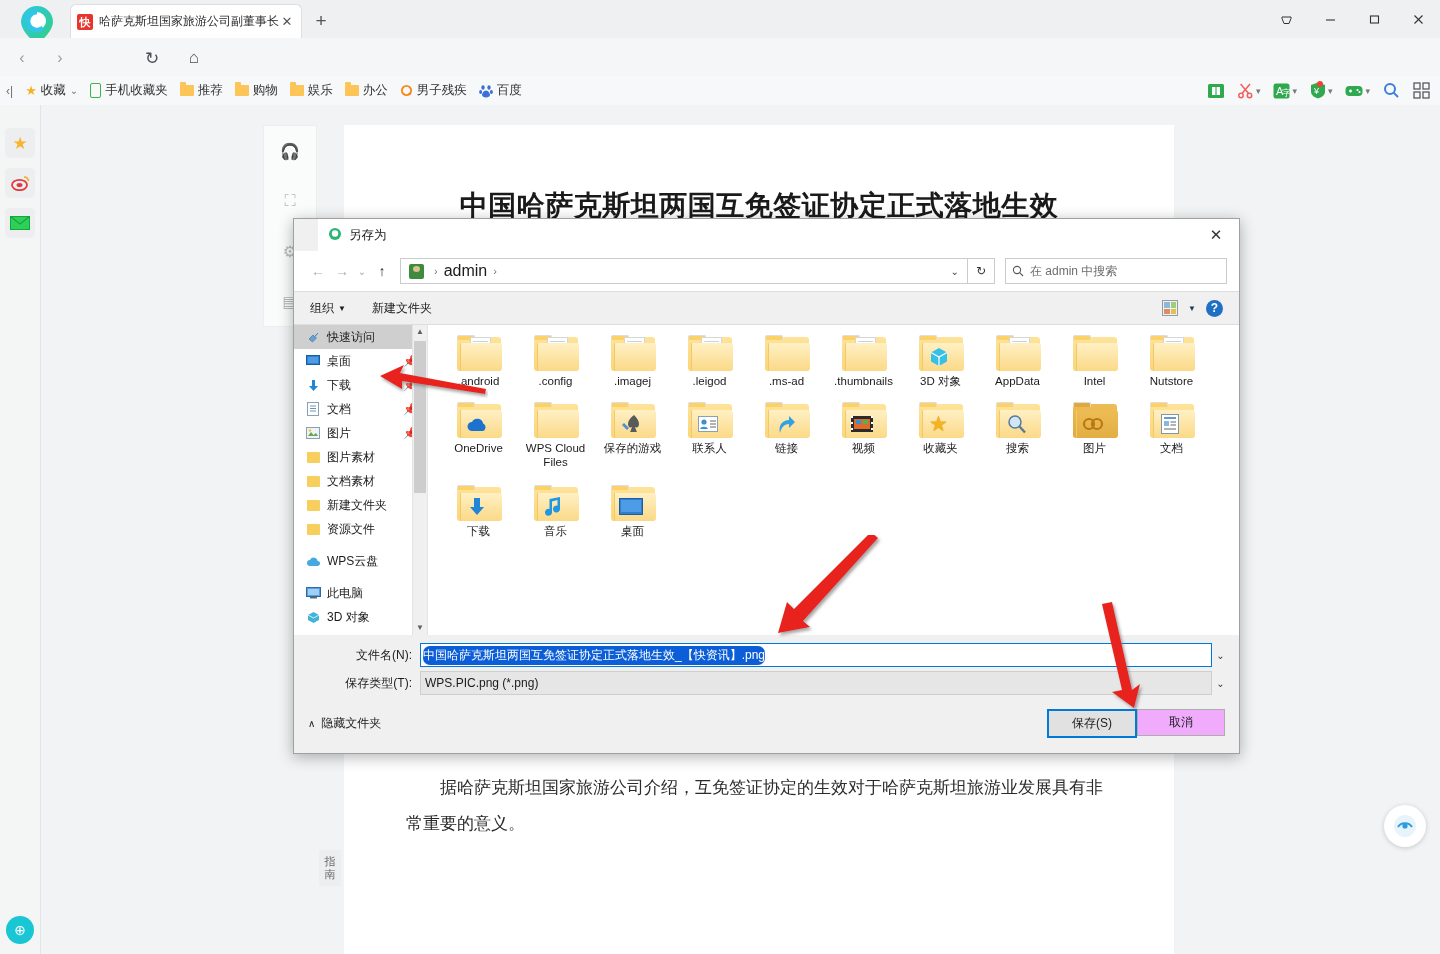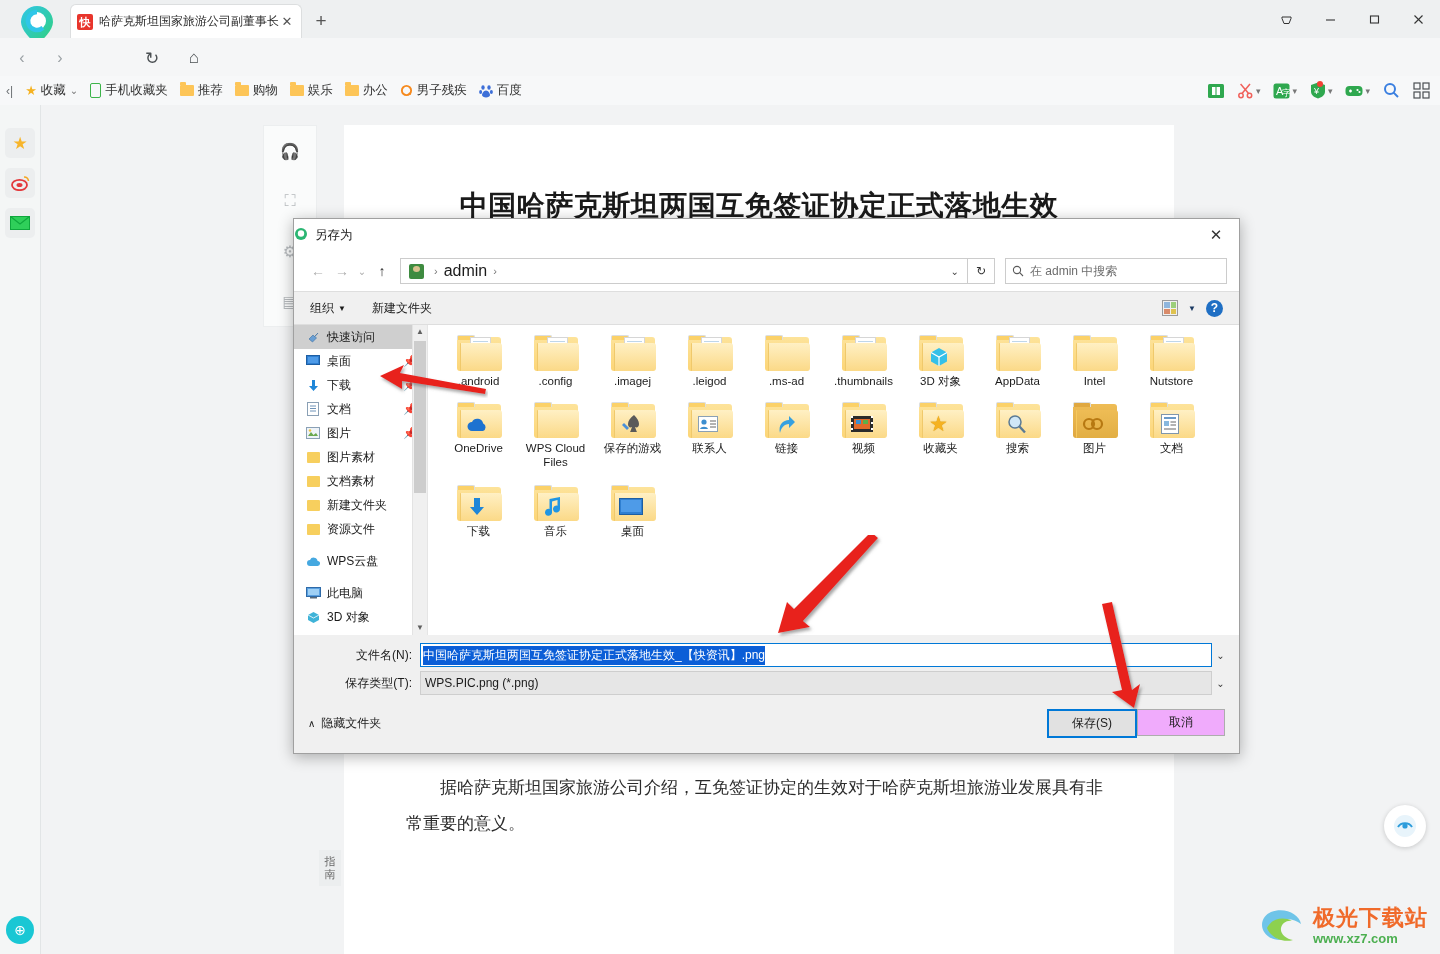--- a/index.html
+++ b/index.html
@@ -146,22 +146,22 @@
     justify-content:center; color:#fff; font-size: 14px;
   }
 
   
   .dialog {
     position: absolute; left: 293px; top: 218px; width: 945px; height: 534px;
     background: #f0f0f0; border: 1px solid #a0a0a0;
     box-shadow: 0 3px 14px rgba(0,0,0,.30);
   }
   .dlg-title {
-    height: 32px; display: flex; align-items: center; 
-    background: #ffffff; font-size: 12.5px; color: #202020;
+    height: 32px; display: flex; align-items: center; padding-left: 10px;
+    background: #ffffff; font-size: 12.5px; color: #202020; margin-left: 24px;
   }
   .dlg-title-ic { margin-right: 7px; font-size: 14px; color: #2bb673; font-weight: bold; }
   .dlg-close {
     position: absolute; right: 0; top: 0; width: 46px; height: 32px;
     display: flex; align-items: center; justify-content: center; font-size: 15px; color: #333;
   }
   .dlg-nav { height: 40px; background: #ffffff; display: flex; align-items: center; padding: 0 12px; }
   .nav-arrow { width: 24px; height: 24px; display:flex; align-items:center; justify-content:center; color:#adadad; font-size:14px; }
   .nav-arrow.active { color: #2b2b2b; }
   .crumbbar {
@@ -252,21 +252,21 @@
     display: flex; align-items: center; justify-content: center; font-size: 19px;
   }
 
   .dlg-fields { background: #f0f0f0; padding: 8px 0 0 0; }
   .frow2 { display: flex; align-items: center; height: 24px; margin-bottom: 4px; padding: 0 10px; }
   .flabel { width: 108px; text-align: right; font-size: 12px; color: #1b1b1b; padding-right: 8px; }
   .finput {
     flex: 1 1 auto; height: 22px; background: #fff; border: 1px solid #0078d7;
     display: flex; align-items: center; font-size: 12px; color: #000; padding-left: 2px;
   }
-  .finput .selected { background: #0b5ed7; color: #fff; padding: 1px 0; }
+  .finput .selected { background: #0b5ed7; color: #fff; padding: 1px 0; border-radius: 7px; }
   .fcaret { width: 17px; text-align: center; color: #3a3a3a; font-size: 10px; }
   .fselect {
     flex: 1 1 auto; height: 22px; background: #e6e6e6; border: 1px solid #cecece;
     display: flex; align-items: center; font-size: 12px; color: #1b1b1b; padding-left: 4px;
   }
   .dlg-foot { display: flex; align-items: center; padding: 10px 14px 0 14px; }
   .hide-folders { font-size: 12px; color: #1b1b1b; display: flex; align-items: center; gap: 6px; }
   .btns { margin-left: auto; display: flex; }
   .btn {
     width: 86px; height: 25px; font-size: 12px; display: flex; align-items: center;
@@ -531,30 +531,20 @@
     </div>
 
     <div class="float-btn">
       <svg width="24" height="24" viewBox="0 0 24 24">
         <circle cx="12" cy="12" r="11" fill="#e8f4fb"></circle>
         <path d="M5 13c3-5 11-5 14 0" stroke="#2d9cdb" stroke-width="2" fill="none"></path>
         <circle cx="12" cy="12" r="2.6" fill="#2d9cdb"></circle>
       </svg>
     </div>
 
-    <div class="watermark">
-      <svg width="46" height="40" viewBox="0 0 46 40">
-        <path d="M10 6c14-5 28 2 30 12-8-6-20-7-26 2-4 6 0 13 7 14-12 1-20-7-20-15 0-6 4-11 9-13z" fill="#6fc4e8"></path>
-        <path d="M6 22c4 10 16 15 26 12-7-1-13-6-12-12 1-5 6-8 11-7-9-5-21-2-25 7z" fill="#8dd14f"></path>
-      </svg>
-      <span class="wm-text">
-        <div class="wm-cn">极光下载站</div>
-        <div class="wm-en">www.xz7.com</div>
-      </span>
-    </div>
   </div>
 
   <div class="dialog">
 
     <div class="dlg-title">
       <span class="dlg-title-ic">
         <svg width="14" height="14" viewBox="0 0 14 14">
             <circle cx="7" cy="7" r="6" fill="#2bb673"></circle>
             <circle cx="7" cy="6.5" r="3.2" fill="#fff"></circle>
           </svg>

